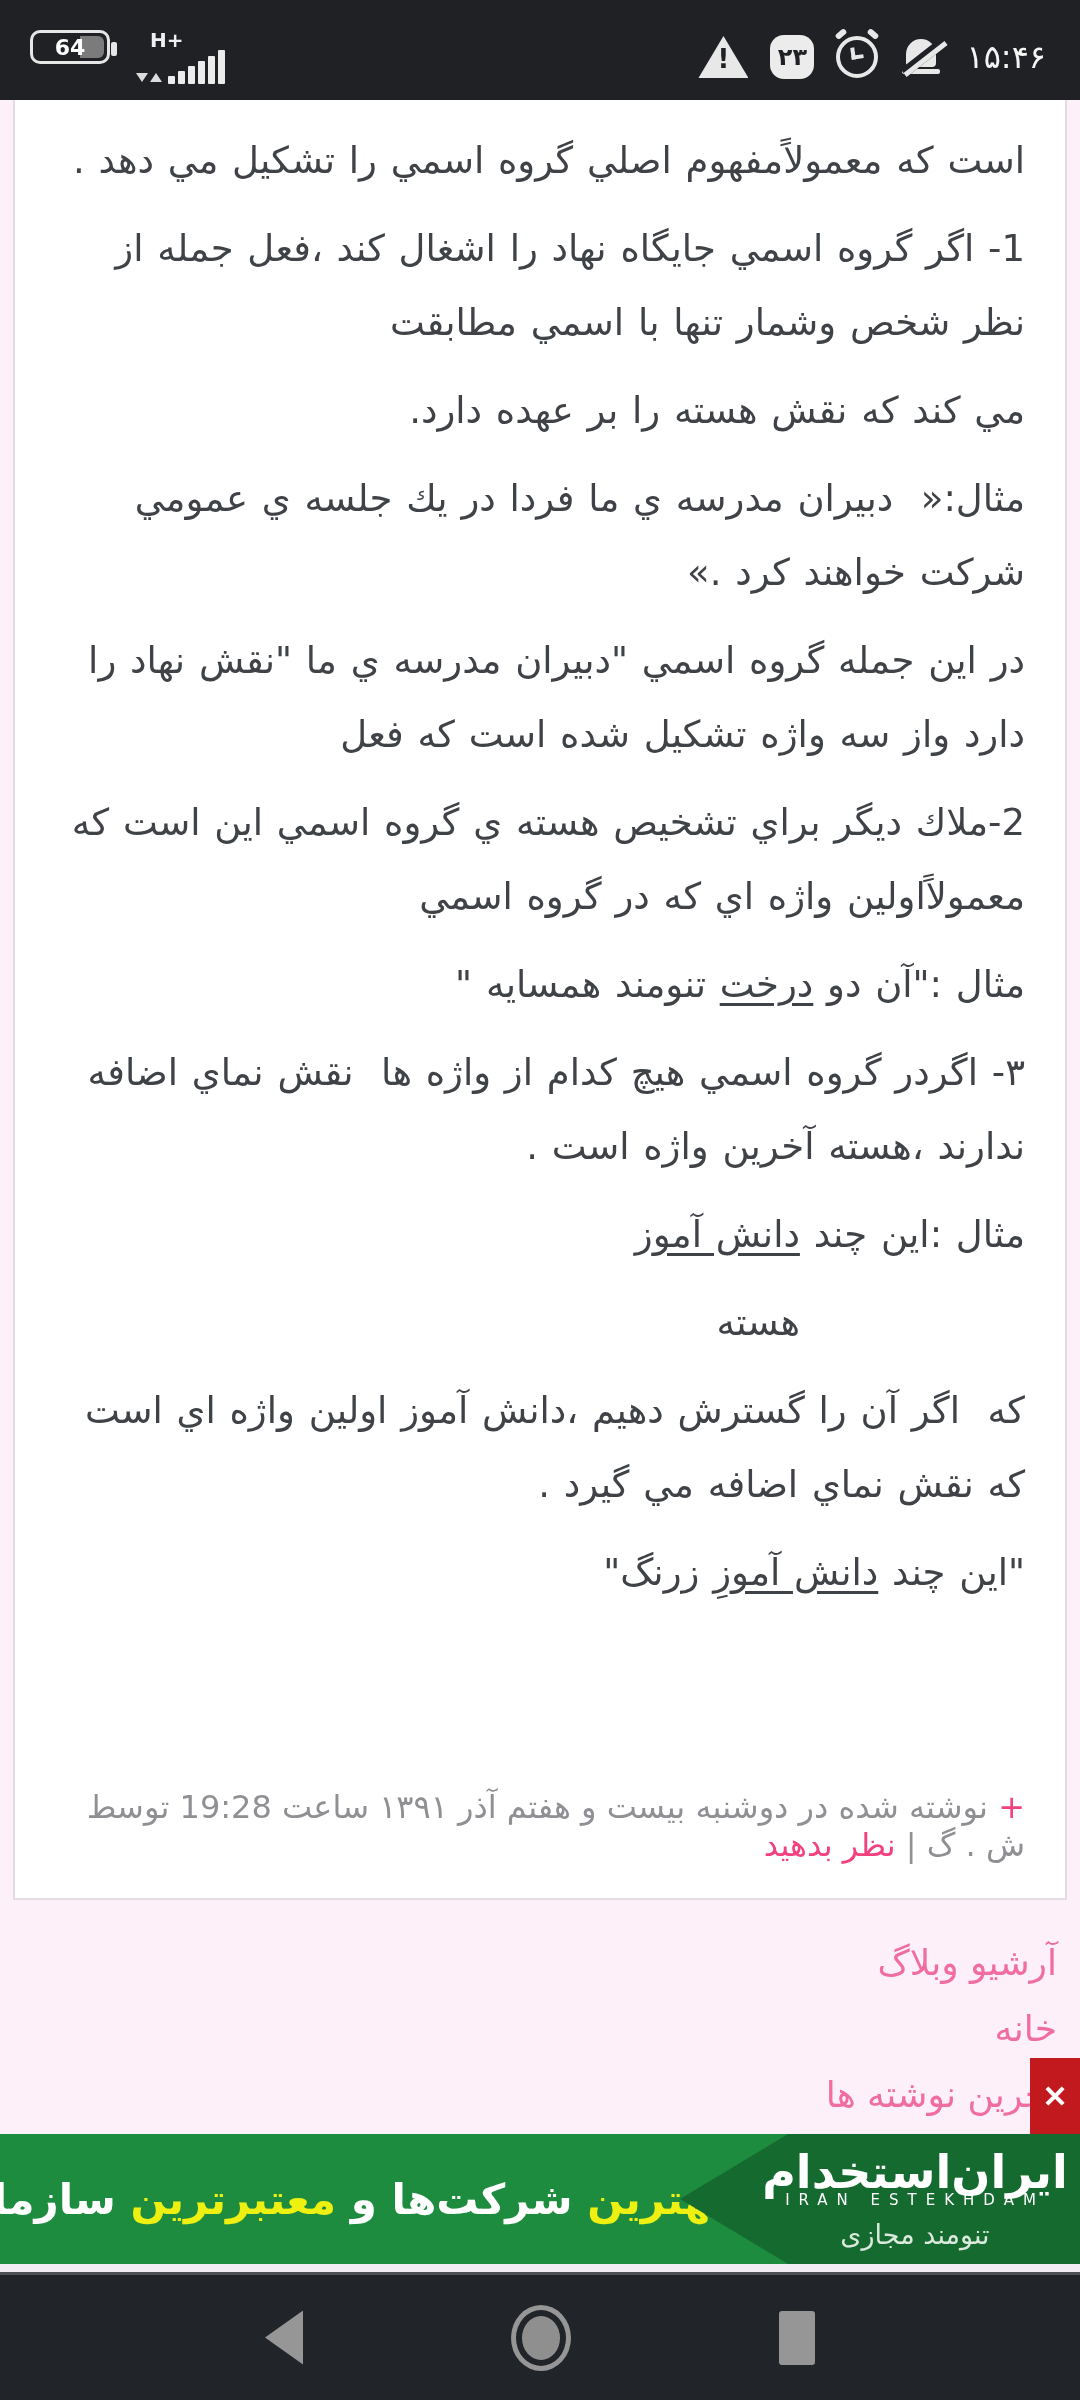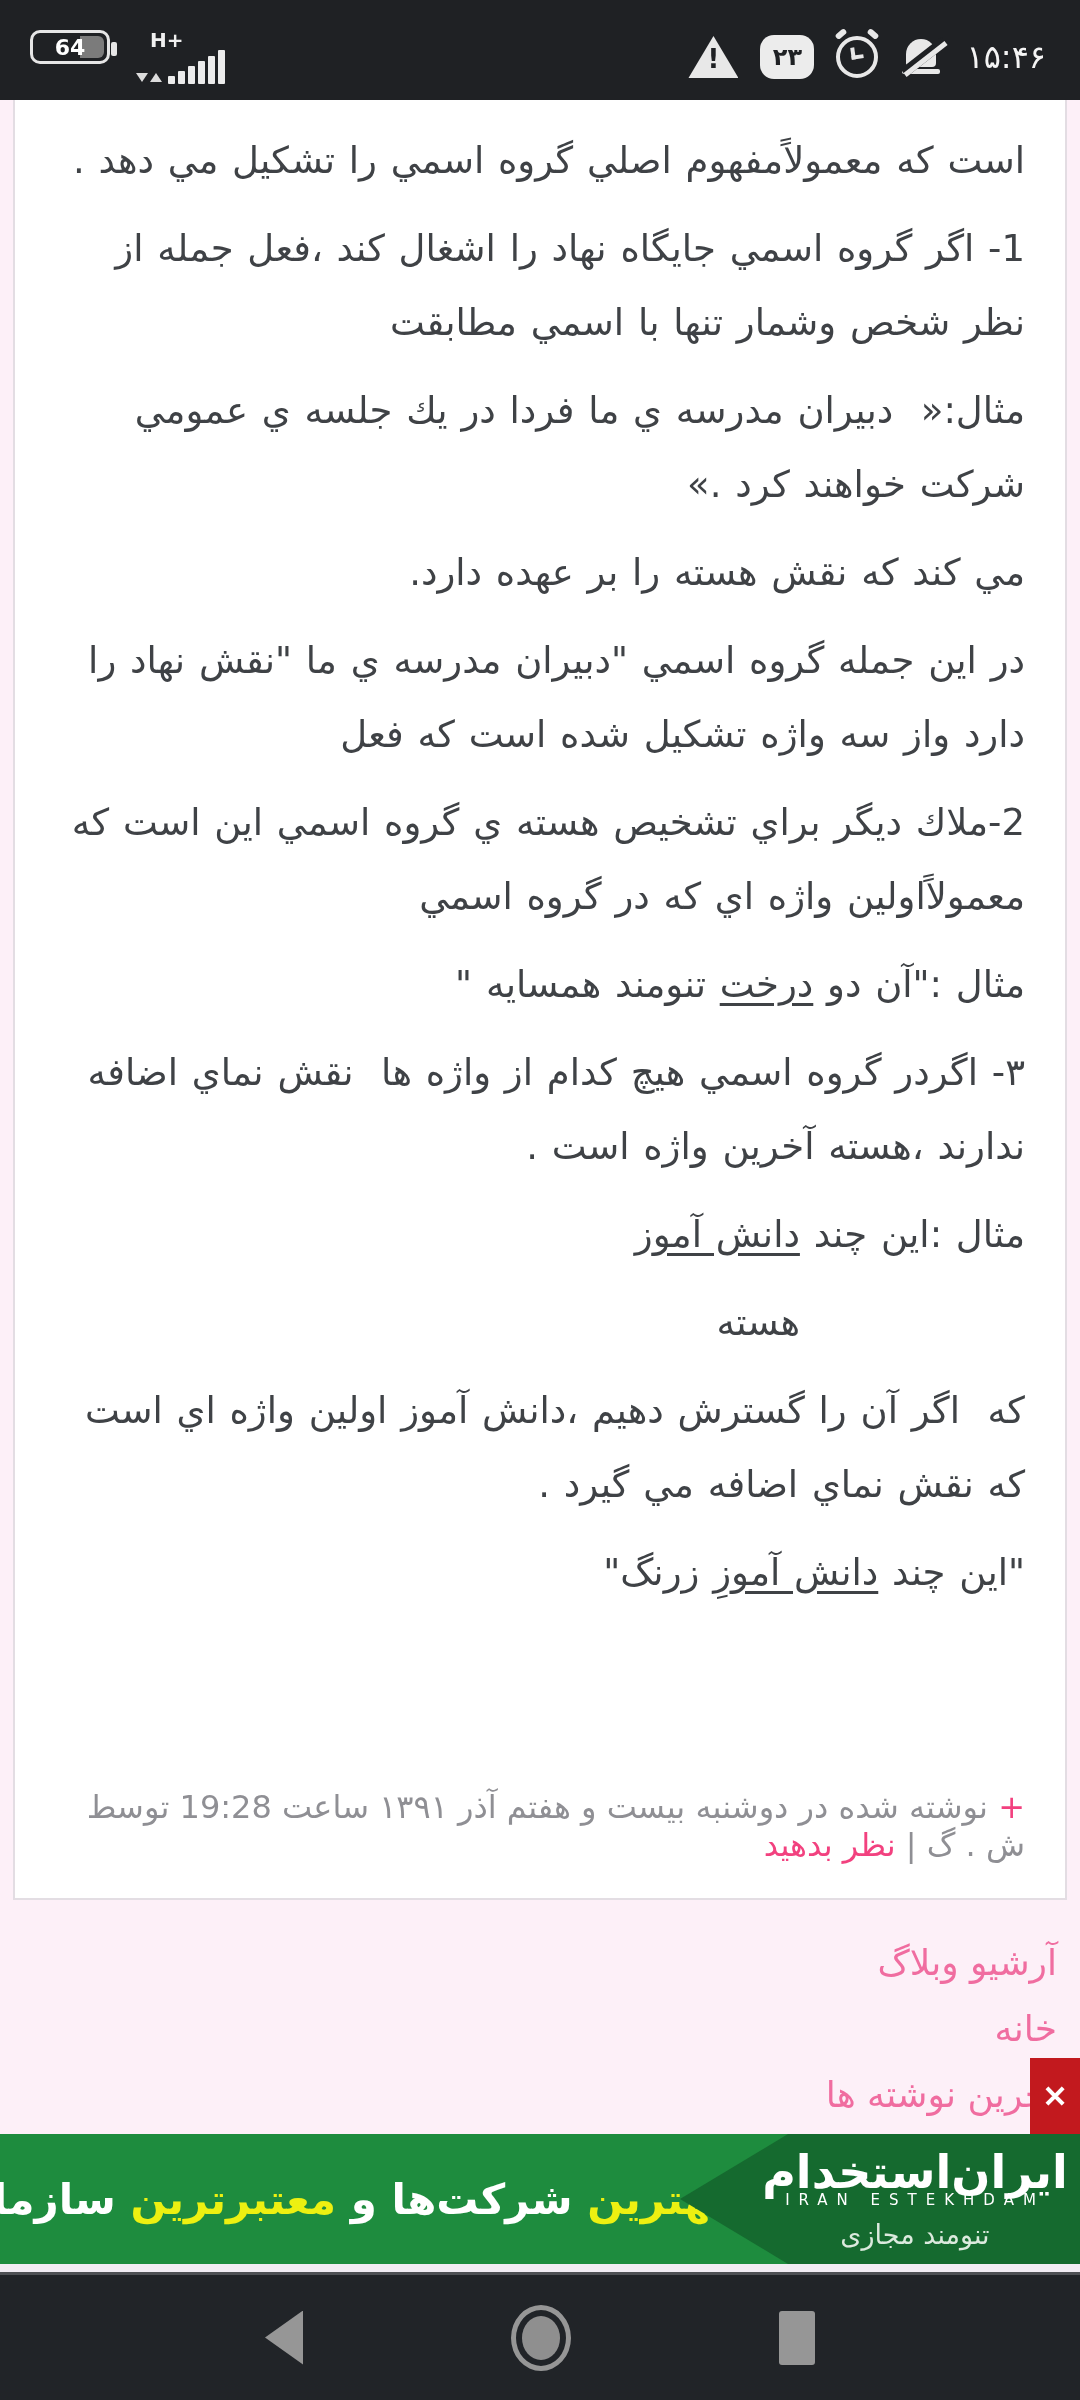--- a/index.html
+++ b/index.html
@@ -29,21 +29,21 @@
   .tri { width:0; height:0; }
   .tri-dn { border-left:6px solid transparent; border-right:6px solid transparent; border-top:9px solid #dcdcdc; }
   .tri-up { border-left:6px solid transparent; border-right:6px solid transparent; border-bottom:9px solid #dcdcdc; }
   .bars { display:flex; align-items:flex-end; gap:3px; }
   .bars span { width:7px; background:#ececec; border-radius:1px; display:block; }
   .sb-right { display:flex; align-items:center; gap:22px; }
   .warn { position:relative; width:50px; height:42px; background:#e8e8e8;
     clip-path:polygon(50% 0,100% 100%,0 100%); }
   .warn i { position:absolute; left:50%; bottom:4px; transform:translateX(-50%);
     font-style:normal; font-weight:bold; font-size:26px; color:#1f2124; }
-  .daybadge { width:54px; height:44px; background:#ececec; color:#1f2124;
+  .daybadge { width:44px; height:44px; background:#ececec; color:#1f2124;
     border-radius:14px; font-size:24px; font-weight:bold;
     display:flex; align-items:center; justify-content:center; }
   .alarm { position:relative; width:42px; height:42px; border:4px solid #e8e8e8; border-radius:50%; }
   .alarm:before, .alarm:after { content:""; position:absolute; width:12px; height:6px;
     background:#e8e8e8; border-radius:3px; top:-9px; }
   .alarm:before { left:-5px; transform:rotate(-40deg); }
   .alarm:after  { right:-5px; transform:rotate(40deg); }
   .alarm .hands { position:absolute; left:11px; top:7px; width:12px; height:12px;
     border-left:4px solid #e8e8e8; border-bottom:4px solid #e8e8e8; transform:rotate(-8deg); }
   .bellmute { position:relative; width:44px; height:44px; }
@@ -144,22 +144,22 @@
     <span class="sb-time">۱۵:۴۶</span>
   </div>
 </header>
 
 <div class="page">
 
   <main class="card">
     <article id="article">
         <p><span>است كه معمولاًمفهوم اصلي گروه اسمي را تشكيل مي دهد .</span></p>
         <p><span>1- اگر گروه اسمي جايگاه نهاد را اشغال كند ،فعل جمله از نظر شخص وشمار تنها با اسمي مطابقت</span></p>
+        <p><span>مي كند كه نقش هسته را بر عهده دارد.</span></p>
         <p><span>مثال:«  دبيران مدرسه ي ما فردا در يك جلسه ي عمومي شركت خواهند كرد .»</span></p>
-        <p><span>مي كند كه نقش هسته را بر عهده دارد.</span></p>
         <p><span>در اين جمله گروه اسمي "دبيران مدرسه ي ما "نقش نهاد را دارد واز سه واژه تشكيل شده است كه فعل</span></p>
         <p><span>2-ملاك ديگر براي تشخيص هسته ي گروه اسمي اين است كه معمولاًاولين واژه اي كه در گروه اسمي</span></p>
         <p><span>مثال :"آن دو </span><span class="u">درخت</span><span> تنومند همسايه "</span></p>
         <p><span>۳- اگردر گروه اسمي هيچ كدام از واژه ها  نقش نماي اضافه ندارند ،هسته آخرين واژه است .</span></p>
         <p><span>مثال :اين چند </span><span class="u">دانش آموز</span></p>
         <p class="indent"><span>هسته</span></p>
         <p><span>كه  اگر آن را گسترش دهيم ،دانش آموز اولين واژه اي است كه نقش نماي اضافه مي گيرد .</span></p>
         <p><span>"اين چند </span><span class="u">دانش آموزِ</span><span> زرنگ"</span></p>
       </article>
     <div class="postmeta">

